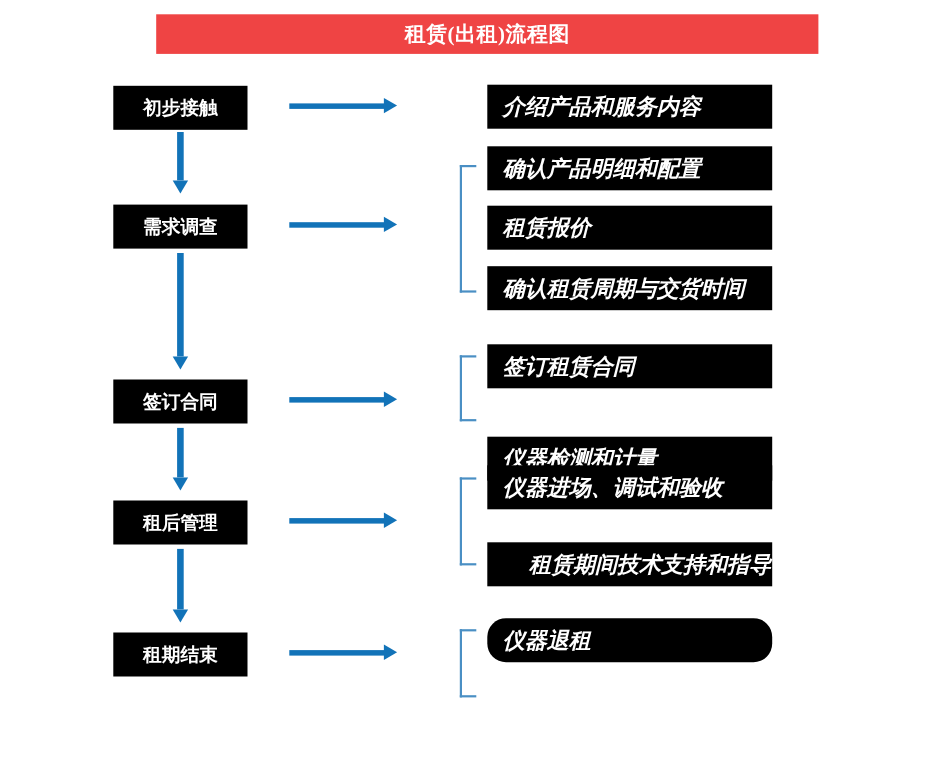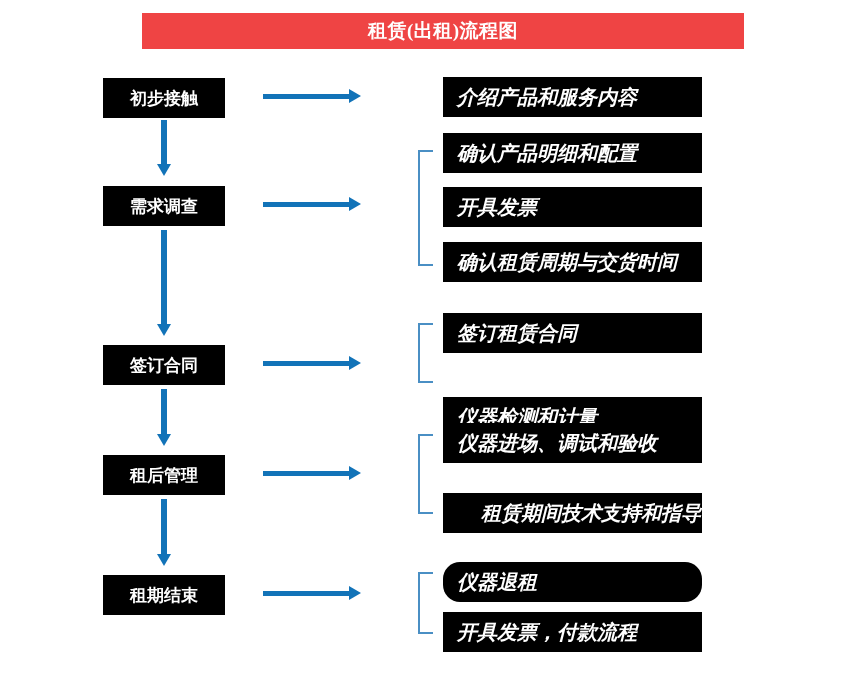--- a/index.html
+++ b/index.html
@@ -139,22 +139,21 @@
     <div class="head"></div>
   </div>
 
   <div class="bracket" style="top:150px;height:116px;"></div>
   <div class="bracket" style="top:323px;height:60px;"></div>
   <div class="bracket" style="top:434px;height:80px;"></div>
   <div class="bracket" style="top:572px;height:62px;"></div>
 
   <div class="box detail" style="top:77px;">介绍产品和服务内容</div>
   <div class="box detail" style="top:133px;">确认产品明细和配置</div>
-  <div class="box detail" style="top:187px;">开具发票</div>
+  <div class="box detail" style="top:187px;">租赁报价</div>
   <div class="box detail" style="top:242px;">确认租赁周期与交货时间</div>
   <div class="box detail" style="top:313px;">签订租赁合同</div>
   <div class="box detail" style="top:363px;margin-top:34px;">仪器检测和计量</div>
   <div class="box detail" style="top:423px;">仪器进场、调试和验收</div>
   <div class="box detail" style="top:493px;padding-left:38px;">租赁期间技术支持和指导</div>
   <div class="box detail" style="top:562px;border-radius:17px;">仪器退租</div>
-  <div class="box detail" style="top:612px;">开具发票，付款流程</div>
 
 </div>
 
 </body></html>

